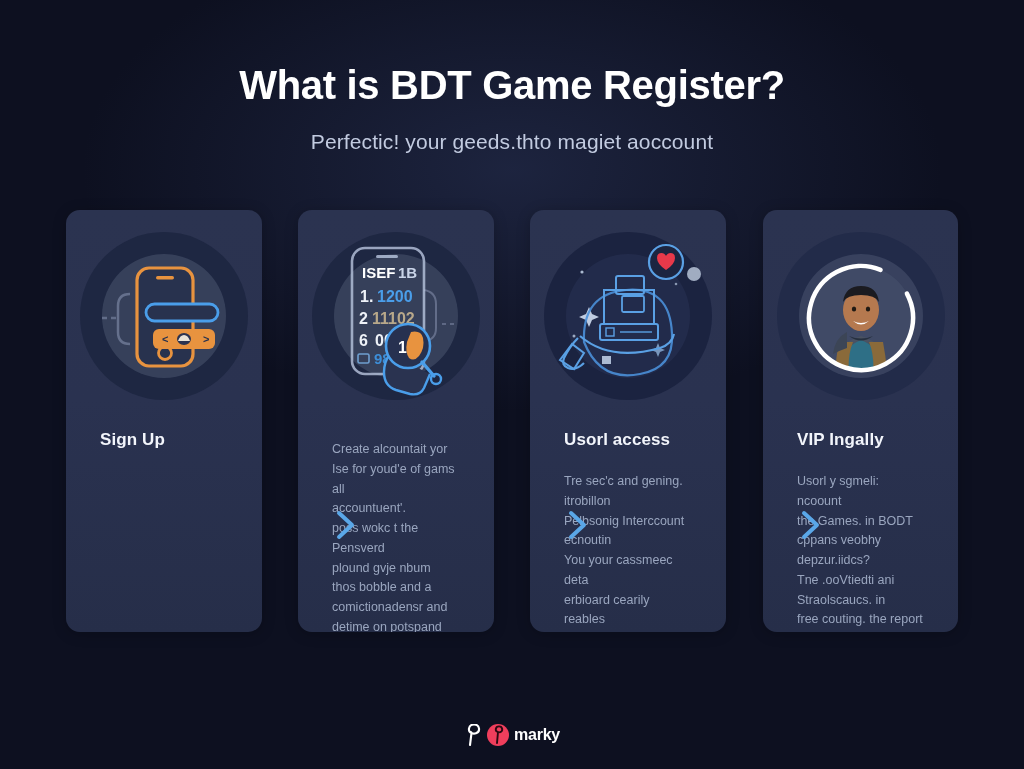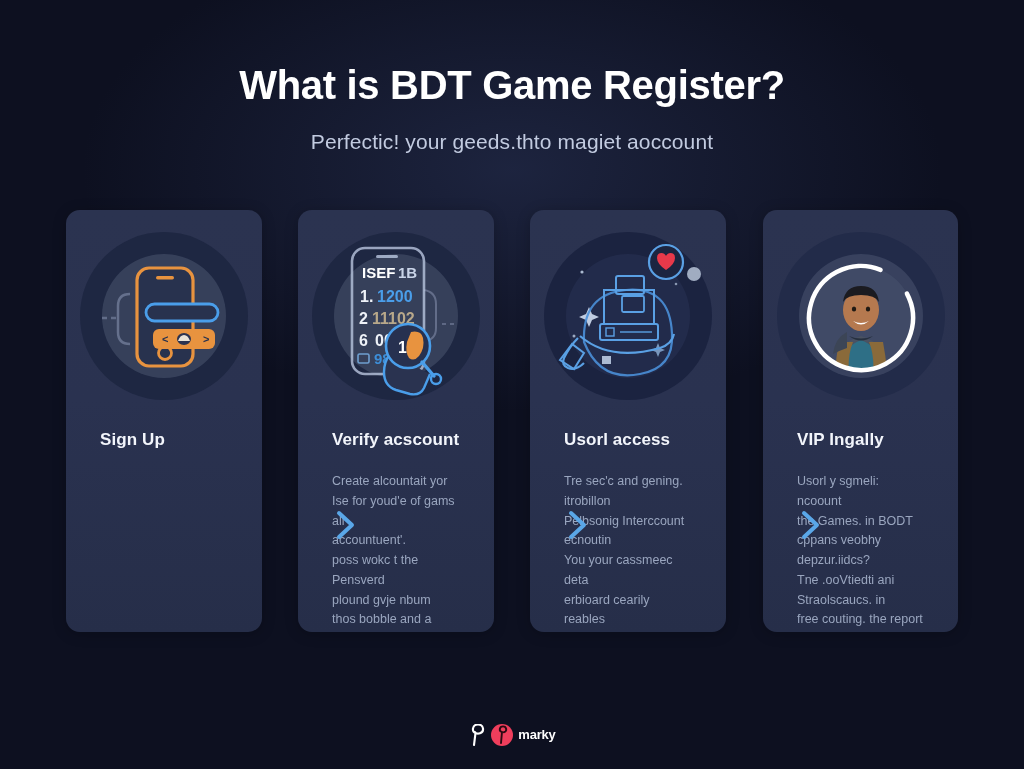--- a/index.html
+++ b/index.html
@@ -185,21 +185,21 @@
     position: relative;
     width: 22px;
     height: 22px;
     border-radius: 50%;
     background: #ef3e5c;
     display: flex;
     align-items: center;
     justify-content: center;
   }
   .logo-text {
-    font-size: 13px;
+    font-size: 16px;
     font-weight: 600;
     color: #ffffff;
     letter-spacing: -0.2px;
     margin-left: 2px;
   }
 </style>
 </head>
 <body>
 
 <div class="page">
@@ -255,21 +255,20 @@
           <text x="62" y="132" font-family="Liberation Sans, sans-serif" font-size="15" font-weight="bold" fill="#3d8ed8">98</text>
           <path d="M78 122 q-6 8 -6 18 q0 14 12 18 l14 4 q10 2 14 -6 l6 -14" fill="#2a3350" stroke="#4a9eea" stroke-width="2.4"></path>
           <circle cx="96" cy="114" r="22" fill="#273150" stroke="#4a9eea" stroke-width="2.6"></circle>
           <line x1="110" y1="130" x2="122" y2="144" stroke="#4a9eea" stroke-width="3.4" stroke-linecap="round"></line>
           <circle cx="124" cy="147" r="5" fill="none" stroke="#4a9eea" stroke-width="2.4"></circle>
           <text x="86" y="121" font-family="Liberation Sans, sans-serif" font-size="16" font-weight="bold" fill="#ffffff">1</text>
           <path d="M99 100 q10 -2 12 6 q2 10 -4 18 q-5 6 -10 2 q-4 -6 -2 -16 z" fill="#e8933f"></path>
         </svg>
       </div>
       <div class="card-body">
-        <h2 class="card-heading">Verify acscount</h2>
         <p class="card-text">Create alcountait yor
 Ise for youd'e of gams all
 accountuent'.
 poss wokc t the Pensverd
 plound gvje nbum
 thos bobble and a
 comictionadensr and
 detime on potspand
 mers</p>
       </div>

